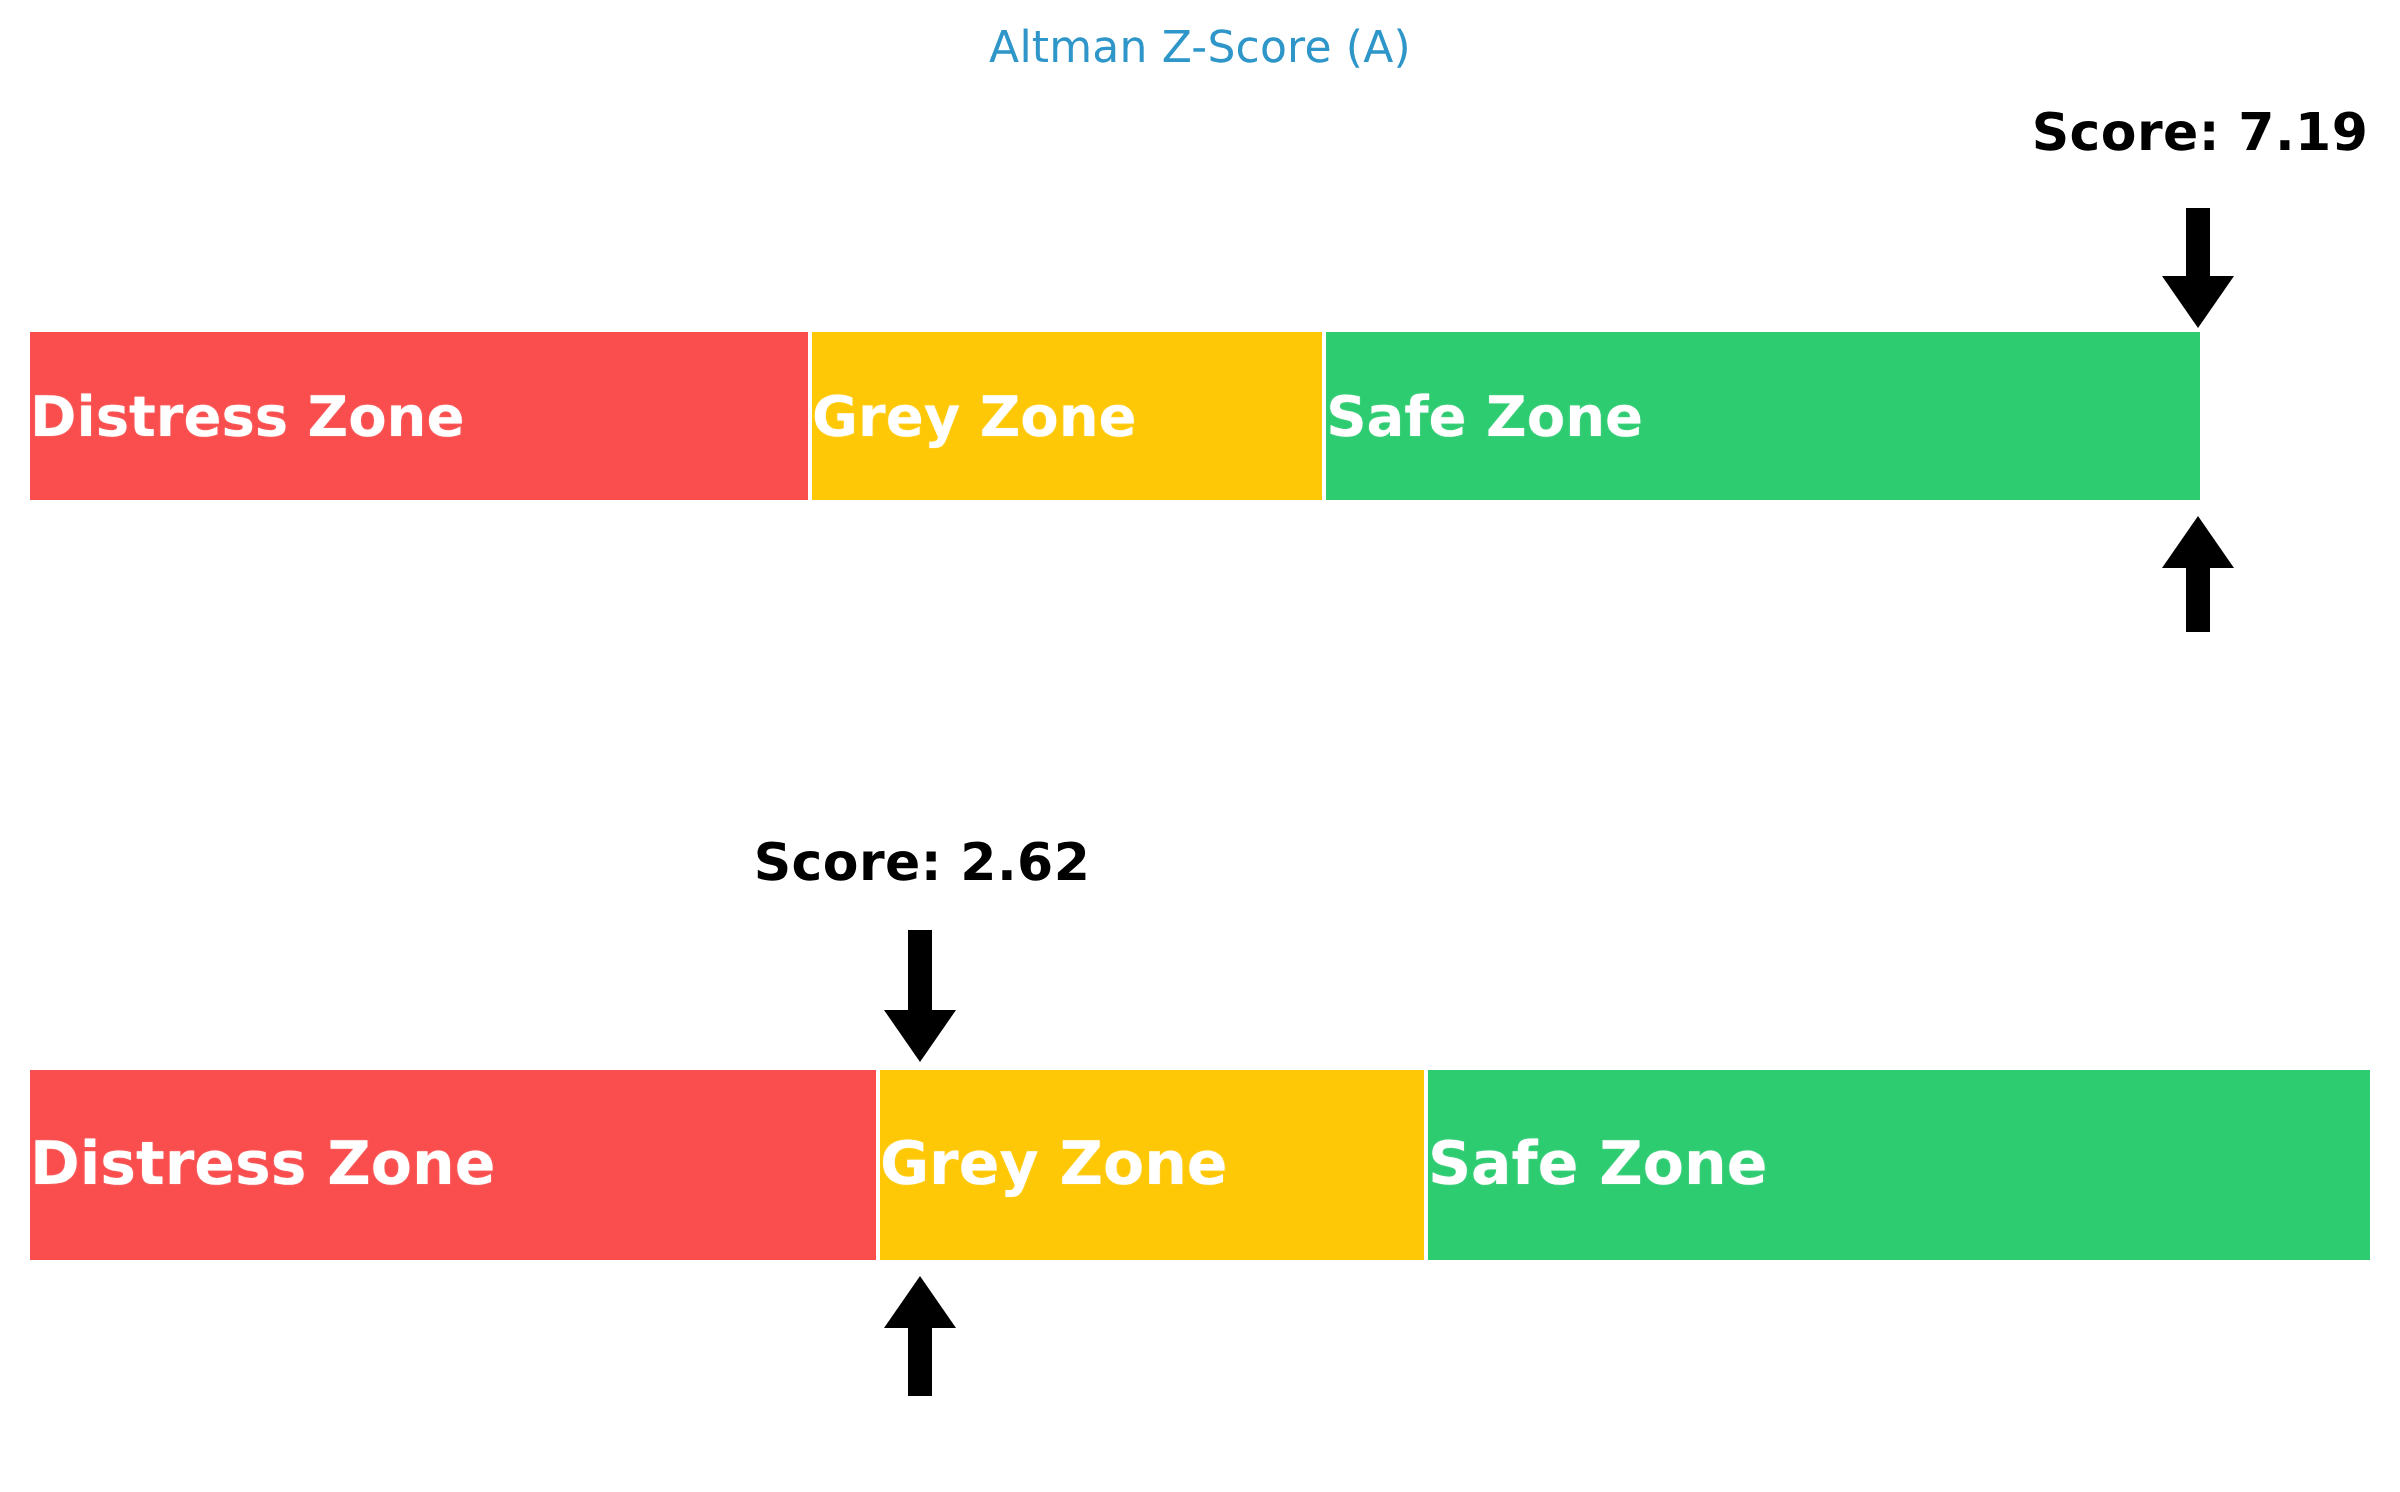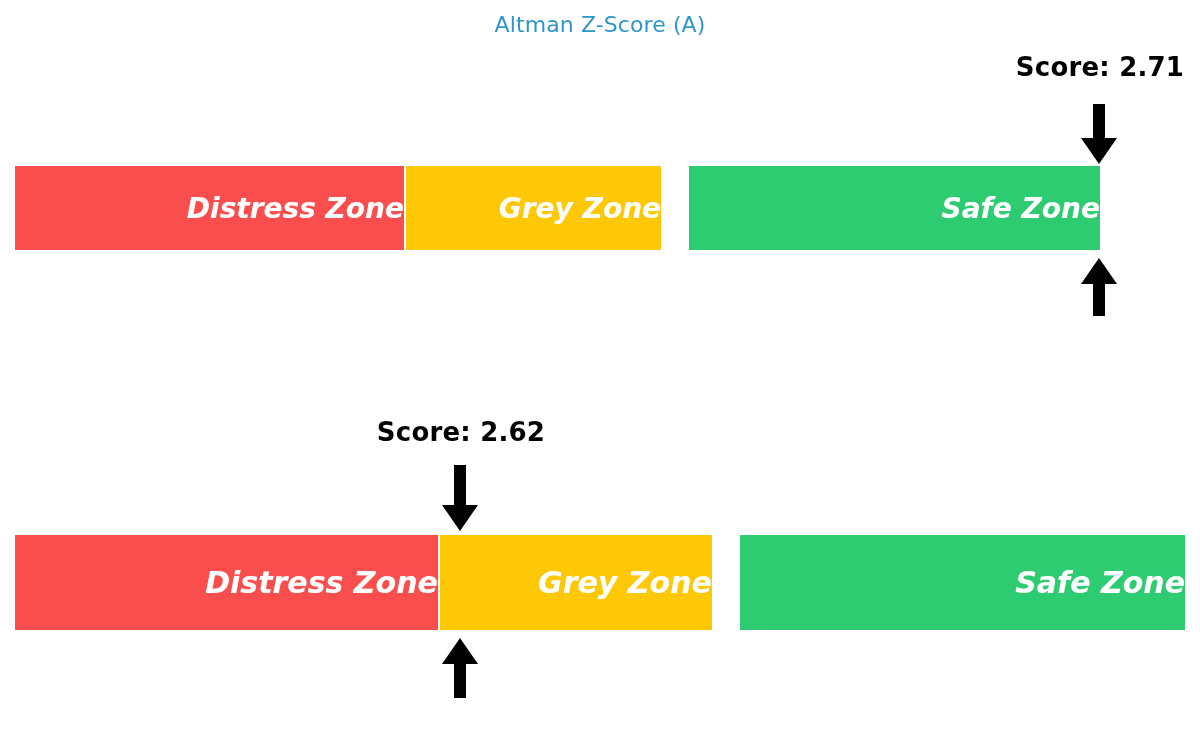--- a/index.html
+++ b/index.html
@@ -49,26 +49,25 @@
     display: flex;
     flex-direction: row;
     align-items: stretch;
     box-sizing: border-box;
   }
 
   .zone {
     position: relative;
     display: flex;
     align-items: center;
-    justify-content: flex-end;
+    justify-content: flex-start;
     box-sizing: border-box;
     border-right: 2px solid #ffffff;
-    font-style: italic;
   }
-  .zone:last-child { border-right: none; margin-left: 26px; }
+  .zone:last-child { border-right: none; }
 
   .zone-label {
     color: #ffffff;
     font-weight: bold;
     white-space: nowrap;
     text-shadow: 0 0 1px rgba(255,255,255,0.25);
   }
 
   .bar-a .zone-label { font-size: 28px; }
   .bar-b .zone-label { font-size: 30px; }
@@ -100,21 +99,21 @@
   .arrow.up .shaft { bottom: 0; }
   .arrow.up .head  { border-bottom: 26px solid #000000; top: 0; }
 </style>
 </head>
 <body>
 
 <div class="panel" style="top:0;height:340px;">
 
   <div class="chart-title" style="top:12px;">Altman Z-Score (A)</div>
 
-  <div class="score-label" style="left:1100px;top:52px;">Score: 2.71</div>
+  <div class="score-label" style="left:1100px;top:52px;">Score: 7.19</div>
 
   <div class="arrow down" style="left:1099px;top:104px;">
     <div class="shaft" style="height:34px;"></div>
     <div class="head" style="top:34px;"></div>
   </div>
 
   <div class="bar bar-a" style="left:15px;top:166px;width:1085px;height:84px;">
     <div class="zone" style="flex:0 0 36.04%;background:#fa4e4e;">
       <span class="zone-label">Distress Zone</span>
     </div>

